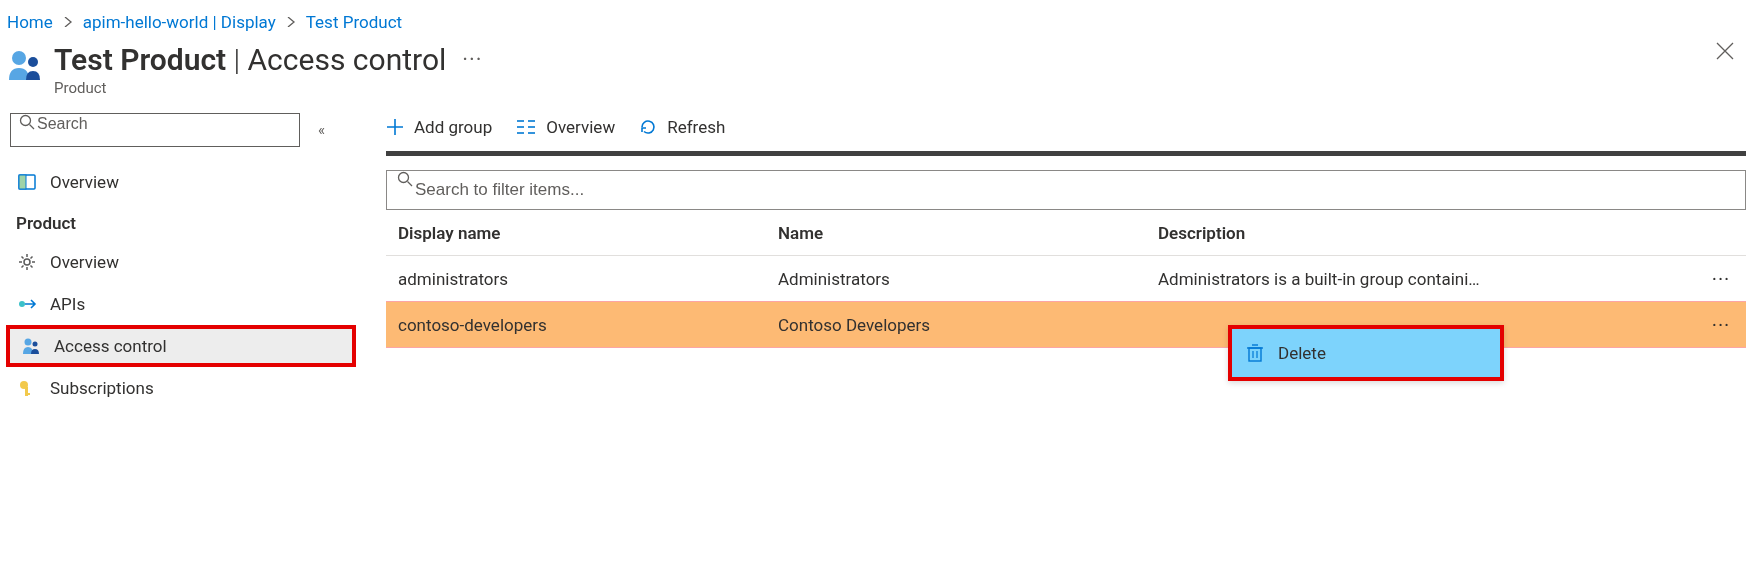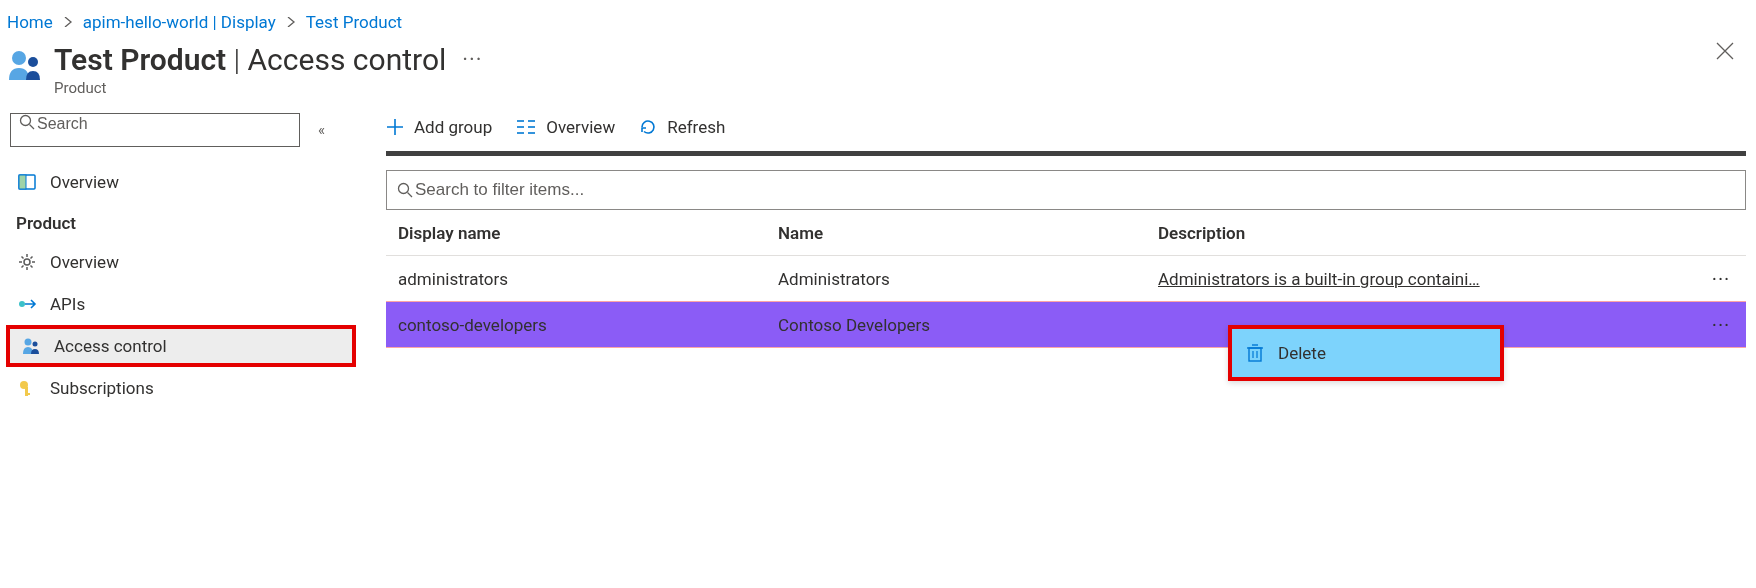--- a/index.html
+++ b/index.html
@@ -158,21 +158,20 @@
     display: flex;
     align-items: center;
     gap: 10px;
     cursor: pointer;
     color: #323130;
   }
   .tb-icon { color:#0078d4; display:flex; align-items:center; }
   
   .filter-box {
     display: flex;
-    align-items: center;
     height: 40px;
     border: 1px solid #8a8886;
     margin-top: 14px;
     padding: 0 10px;
     color: #605e5c;
     width: 100%;
   }
   .filter-box input {
     border:none;
     outline:none;
@@ -195,35 +194,34 @@
     font-size: 17px;
   }
   .thead {
     font-weight: 600;
     border-bottom: 1px solid #e1dfdd;
   }
   .trow {
     border-bottom: 1px solid #fca5a5;
   }
   .trow.alt {
-    background: #8b5cf6;
+    background: #fdba74;
   }
   .ellips-cell {
     color:#323130;
     font-size:20px;
     letter-spacing:1px;
     cursor:pointer;
     text-align:center;
   }
   .desc-cell {
     white-space: nowrap;
     overflow: hidden;
     text-overflow: ellipsis;
     padding-right: 10px;
-    text-decoration: underline;
   }
   
   .ctx-menu {
     position: absolute;
     top: 212px;
     left: 872px;
     width: 276px;
     height: 56px;
     background: #7dd3fc;
     display:flex;

